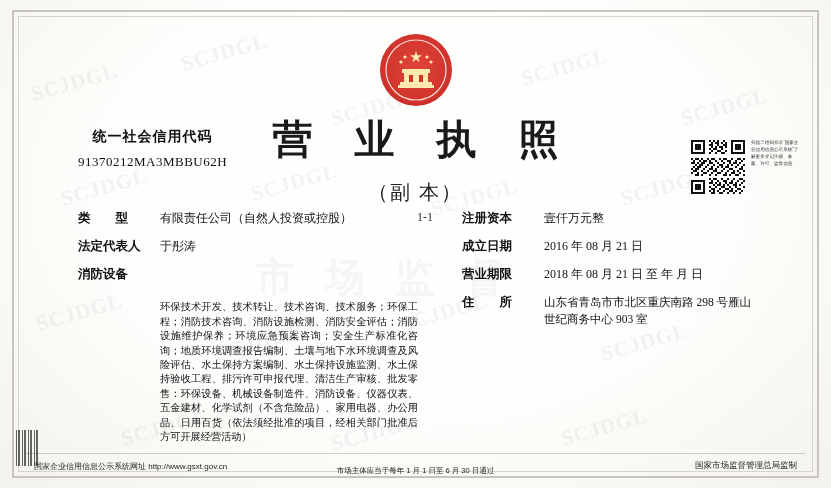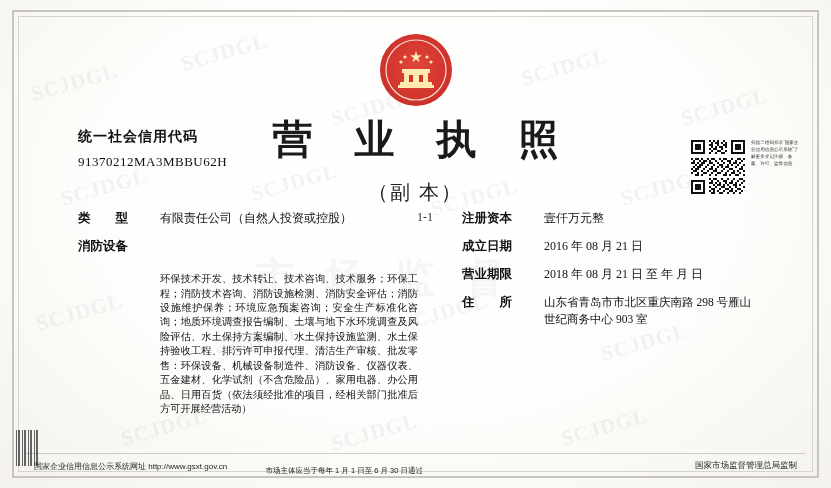--- a/index.html
+++ b/index.html
@@ -106,21 +106,21 @@
     font-size: 12px;
     color: #333;
     margin-left: 19px;
   }
 
   
   .credit-block {
     position: absolute;
     left: 78px;
     top: 128px;
-    text-align: left;
+    text-align: center;
   }
   .credit-label {
     font-family: "Liberation Serif", serif;
     font-size: 14px;
     font-weight: bold;
     color: #111;
     letter-spacing: 1px;
   }
   .credit-value {
     margin-top: 8px;
@@ -216,21 +216,21 @@
     bottom: 16px;
     font-family: "Liberation Sans", sans-serif;
     font-size: 8px;
     color: #222;
   }
   .footer-center {
     position: absolute;
     left: 50%;
     transform: translateX(-50%);
     bottom: 12px;
-    text-align: left;
+    text-align: center;
     font-family: "Liberation Sans", sans-serif;
     font-size: 7.5px;
     line-height: 1.5;
     color: #222;
     width: 300px;
   }
   .footer-right {
     position: absolute;
     right: 34px;
     bottom: 16px;
@@ -487,20 +487,24 @@
   <div class="qr-note">扫描二维码登录“国家企业信用信息公示系统”了解更多登记注册、备案、许可、监管信息</div>
 
   <div class="content">
 
     <div class="col-left">
       <div class="row">
         <div class="row-label">类　　型</div>
         <div class="row-value">有限责任公司（自然人投资或控股）</div>
       </div>
       <div class="row">
+        <div class="row-label">法定代表人</div>
+        <div class="row-value">于彤涛</div>
+      </div>
+      <div class="row">
         <div class="row-label">消防设备</div>
         <div class="scope-value">环保技术开发、技术转让、技术咨询、技术服务；环保工程；消防技术咨询、消防设施检测、消防安全评估；消防设施维护保养；环境应急预案咨询；安全生产标准化咨询；地质环境调查报告编制、土壤与地下水环境调查及风险评估、水土保持方案编制、水土保持设施监测、水土保持验收工程、排污许可申报代理、清洁生产审核、批发零售：环保设备、机械设备制造件、消防设备、仪器仪表、五金建材、化学试剂（不含危险品）、家用电器、办公用品、日用百货（依法须经批准的项目，经相关部门批准后方可开展经营活动）</div>
       </div>
     </div>
 
     <div class="col-right">
       <div class="row">
         <div class="row-label">注册资本</div>
         <div class="row-value">壹仟万元整</div>
       </div>

